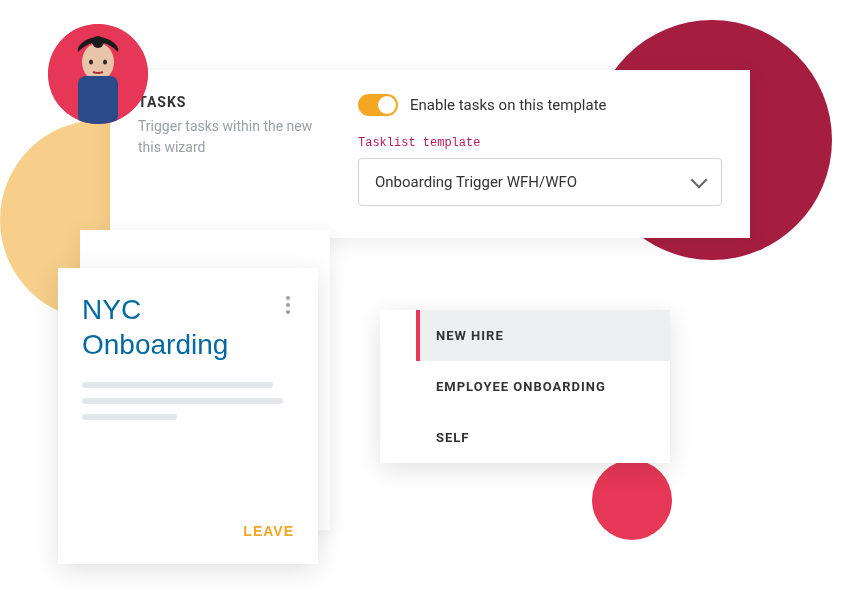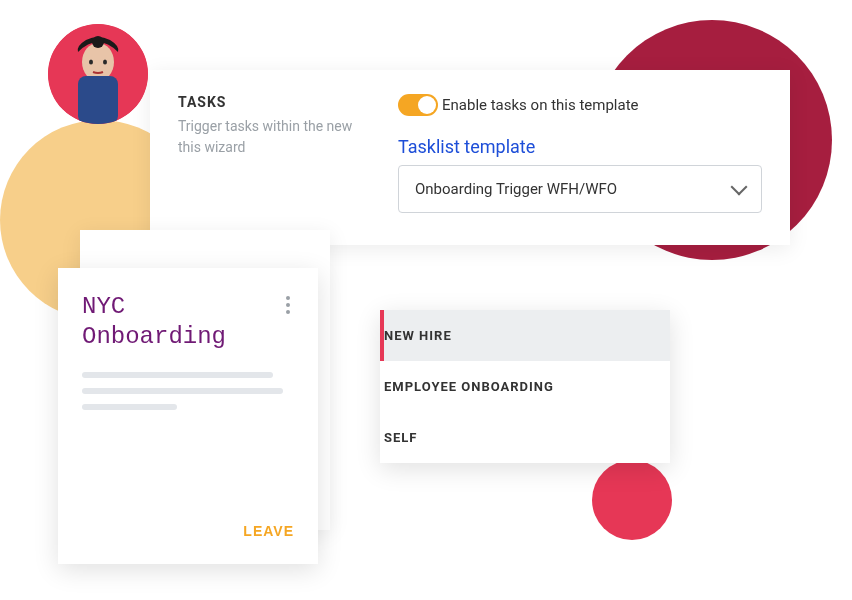--- a/index.html
+++ b/index.html
@@ -58,41 +58,40 @@
 
 .tasks-panel {
   position: absolute;
   top: 70px;
   left: 110px;
   width: 640px;
   background: #fff;
   box-shadow: 0 4px 20px rgba(0,0,0,0.08);
   padding: 24px 28px 32px 28px;
   z-index: 5;
-  margin-left: 40px;
 }
 .tasks-row { display: flex; gap: 40px; }
 .tasks-left { flex: 0 0 180px; }
 .tasks-title {
   font-size: 14px;
   font-weight: 700;
   letter-spacing: 1px;
   color: #333;
   margin-bottom: 6px;
 }
 .tasks-desc {
   font-size: 14px;
   color: #9aa0a6;
   line-height: 1.5;
 }
 .tasks-right { flex: 1; }
 .toggle-row {
   display: flex;
   align-items: center;
-  gap: 4px;
+  gap: 12px;
   margin-bottom: 20px;
 }
 .toggle {
   width: 40px;
   height: 22px;
   border-radius: 11px;
   background: #f5a623;
   position: relative;
   cursor: pointer;
 }
@@ -100,21 +99,21 @@
   content: "";
   position: absolute;
   top: 2px;
   right: 2px;
   width: 18px;
   height: 18px;
   border-radius: 50%;
   background: #fff;
 }
 .toggle-label { font-size: 15px; color: #333; }
-.select-label { font-size: 18px; color: #1d4ed8; margin-bottom: 8px; }
+.select-label { font-size: 12px; color: #be185d; margin-bottom: 8px; font-family: Liberation Mono, monospace; }
 .select-box {
   border: 1px solid #d0d4d9;
   border-radius: 4px;
   padding: 14px 16px;
   display: flex;
   justify-content: space-between;
   align-items: center;
   cursor: pointer;
   font-size: 15px;
   color: #333;
@@ -153,23 +152,23 @@
   z-index: 7;
   display: flex;
   flex-direction: column;
 }
 .card-header {
   display: flex;
   justify-content: space-between;
   align-items: flex-start;
 }
 .card-title {
-  font-family: Liberation Mono, monospace;
-  font-size: 24px;
-  color: #701a75;
+  font-family: Liberation Sans, sans-serif;
+  font-size: 28px;
+  color: #0369a1;
   line-height: 1.25;
 }
 .kebab {
   display: flex;
   flex-direction: column;
   gap: 3px;
   cursor: pointer;
   padding: 4px;
 }
 .kebab span {
@@ -206,27 +205,28 @@
 .menu-list {
   position: absolute;
   top: 310px;
   left: 380px;
   width: 290px;
   background: #fff;
   box-shadow: 0 6px 24px rgba(0,0,0,0.12);
   z-index: 8;
 }
 .menu-item {
-  padding: 18px 4px;
+  padding: 18px 20px;
   font-size: 13px;
   font-weight: 700;
   letter-spacing: 1px;
   color: #333;
   cursor: pointer;
   position: relative;
+  margin-left: 36px;
 }
 .menu-item.active {
   background: #eceef0;
 }
 .menu-item.active::before {
   content: "";
   position: absolute;
   left: 0;
   top: 0;
   bottom: 0;

